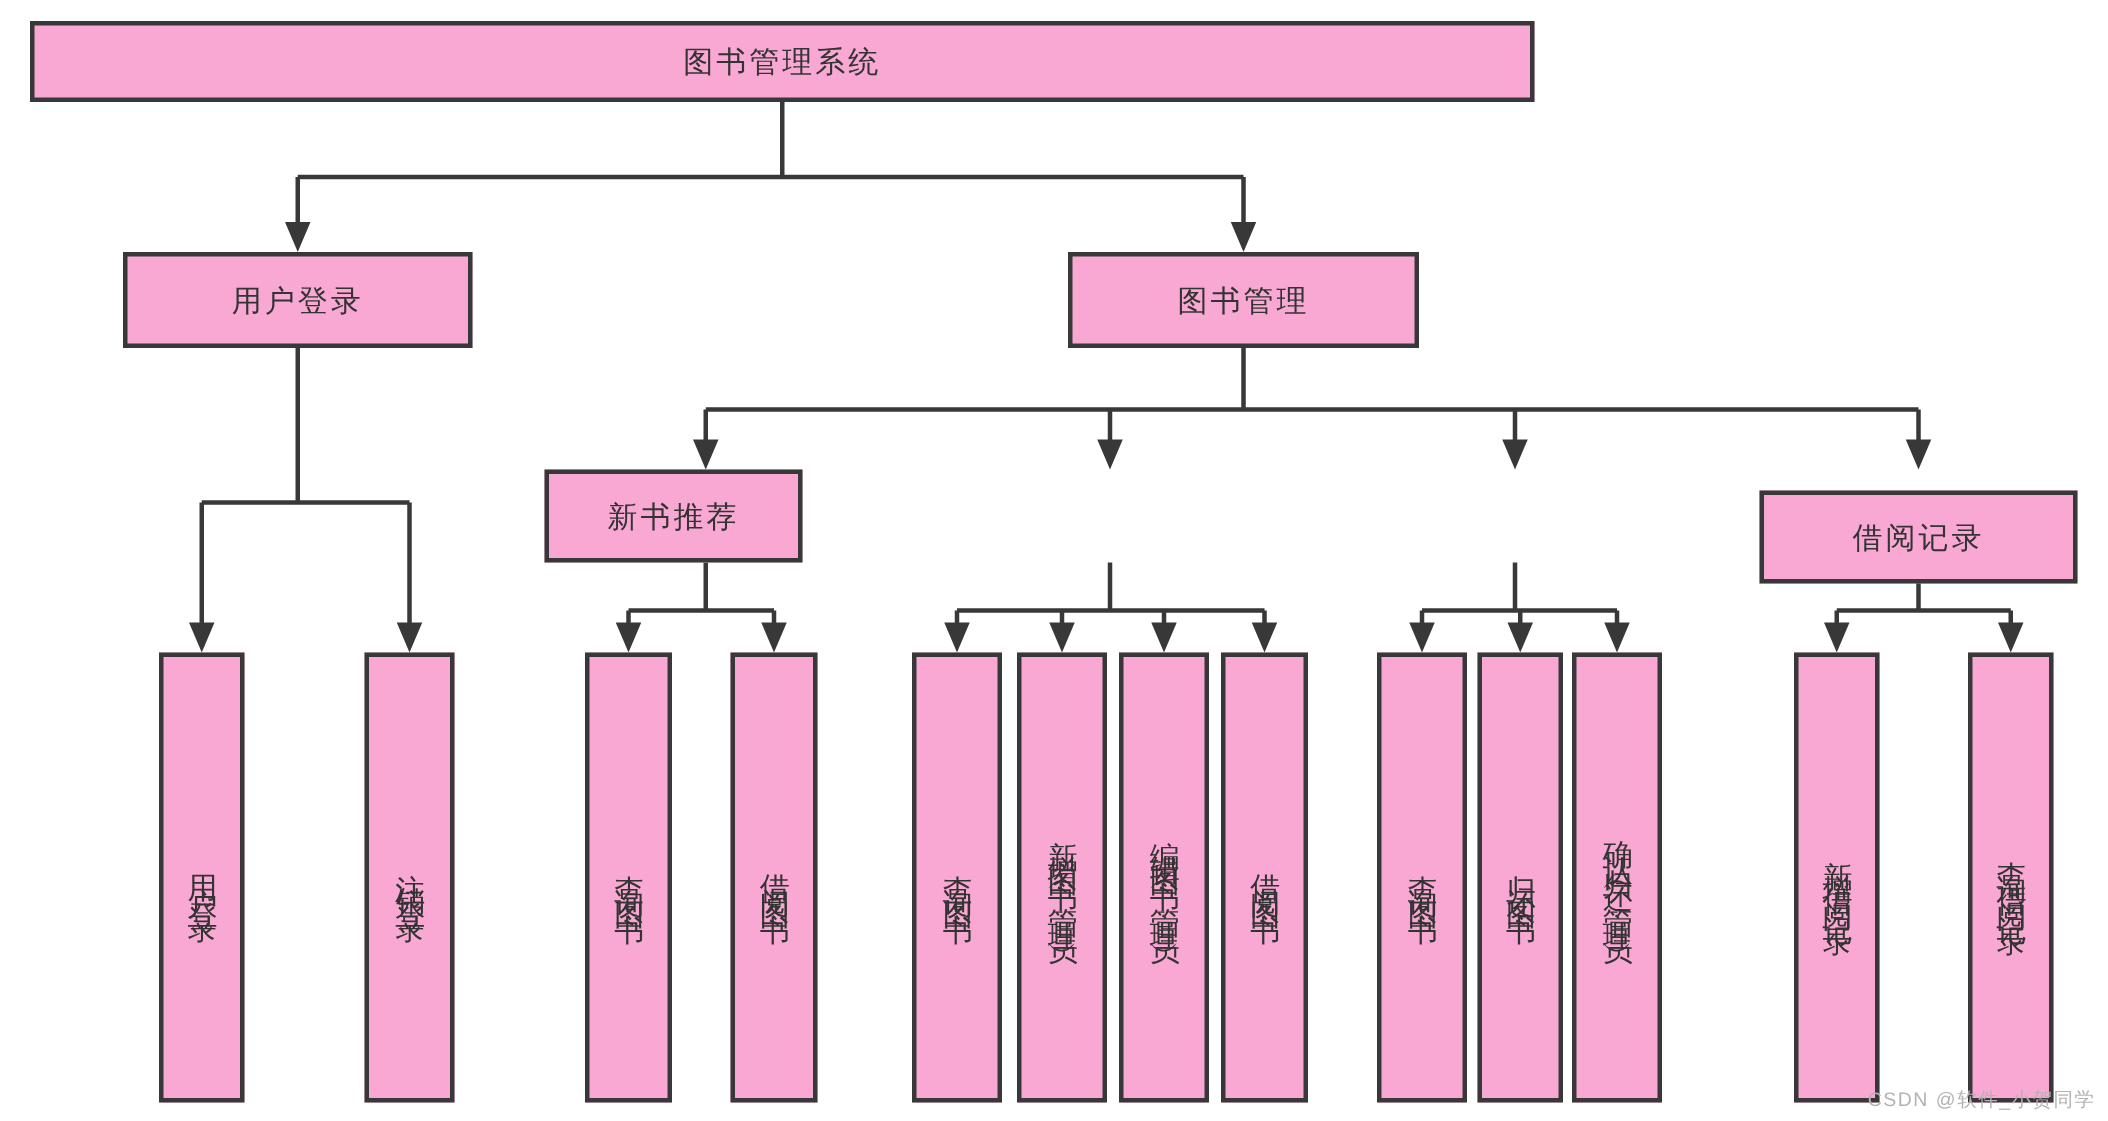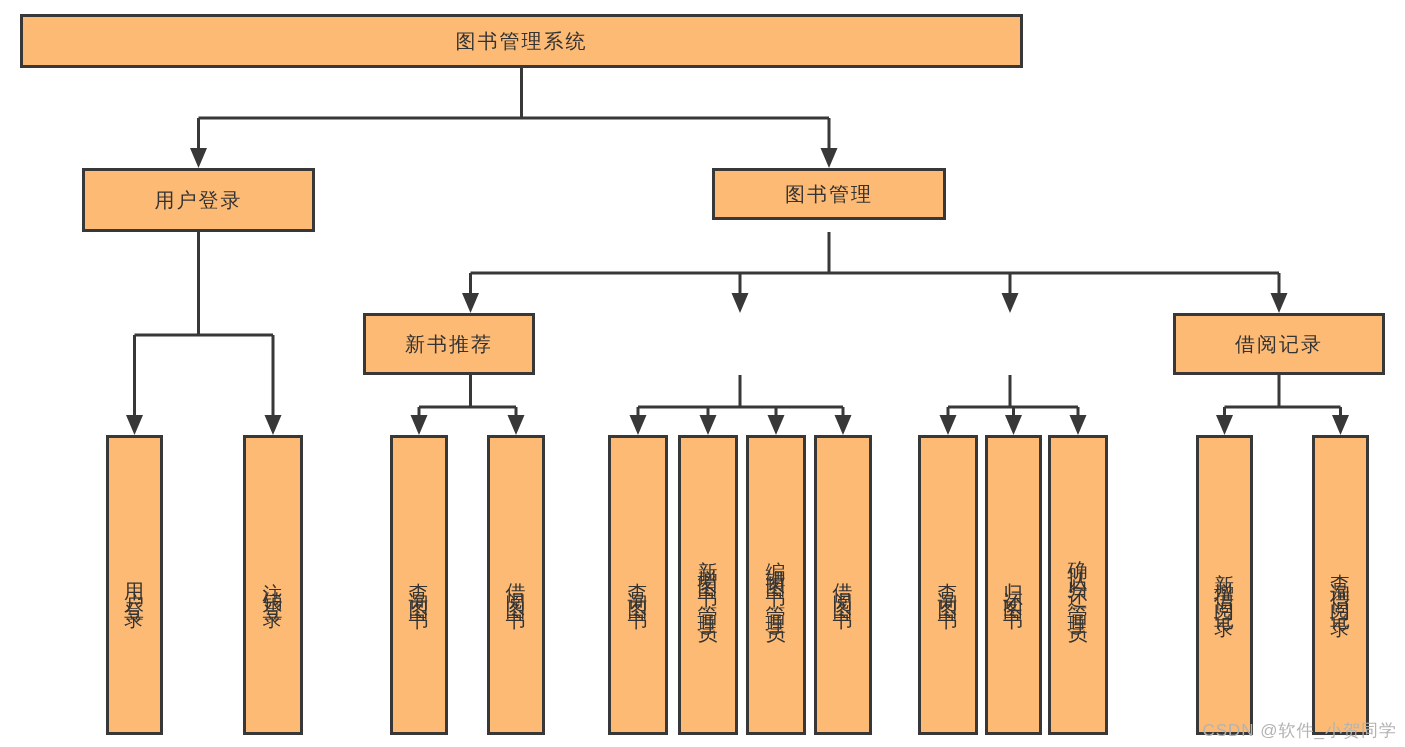--- a/index.html
+++ b/index.html
@@ -17,58 +17,58 @@
     overflow:hidden;
   }
   .connectors{
     position:absolute;left:0;top:0;width:1405px;height:747px;
     color:var(--line);
   }
   .box{
     position:absolute;
     box-sizing:border-box;
     border:3px solid var(--line);
-    background:#fdba74;
+    background:#f9a8d4;
     display:flex;align-items:center;justify-content:center;
     color:var(--text);
   }
   .hbox{font-size:20px;letter-spacing:2px;}
   .vbox .vtext{
     writing-mode:vertical-rl;
     font-size:20px;
     letter-spacing:9px;
     line-height:1;
     white-space:nowrap;
   }
   
   .b-root   {left:20px;  top:14px;  width:1003px; height:54px;}
   .b-login  {left:82px;  top:168px; width:233px;  height:64px;}
-  .b-mgmt   {left:712px; top:168px; width:234px;  height:52px;}
+  .b-mgmt   {left:712px; top:168px; width:234px;  height:64px;}
   .b-new    {left:363px; top:313px; width:172px;  height:62px;}
   .b-borrow {left:632px; top:313px; width:216px;  height:62px;}
   .b-current{left:902px; top:313px; width:216px;  height:62px;}
-  .b-record {left:1173px;top:313px; width:212px;  height:62px;justify-content:center;}
+  .b-record {left:1173px;top:327px; width:212px;  height:62px;justify-content:center;}
   .leaf{top:435px;height:300px;}
   .b-l1a{left:106px; width:57px;}
   .b-l1b{left:243px; width:60px;}
   .b-l2a{left:390px; width:58px;}
   .b-l2b{left:487px; width:58px;}
   .b-l3a{left:608px; width:60px;}
   .b-l3b{left:678px; width:60px;}
   .b-l3c{left:746px; width:60px;}
   .b-l3d{left:814px; width:58px;}
   .b-l4a{left:918px; width:60px;}
   .b-l4b{left:985px; width:57px;}
   .b-l4c{left:1048px;width:60px;}
   .b-l5a{left:1196px;width:57px;}
   .b-l5b{left:1312px;width:57px;}
   .watermark{
     position:absolute;
     right:8px;bottom:5px;
-    font-size:17px;
+    font-size:13px;
     color:var(--watermark);
     letter-spacing:1px;
     z-index:5;
   }
 </style>
 </head>
 <body>
 
 <div class="canvas">
 

